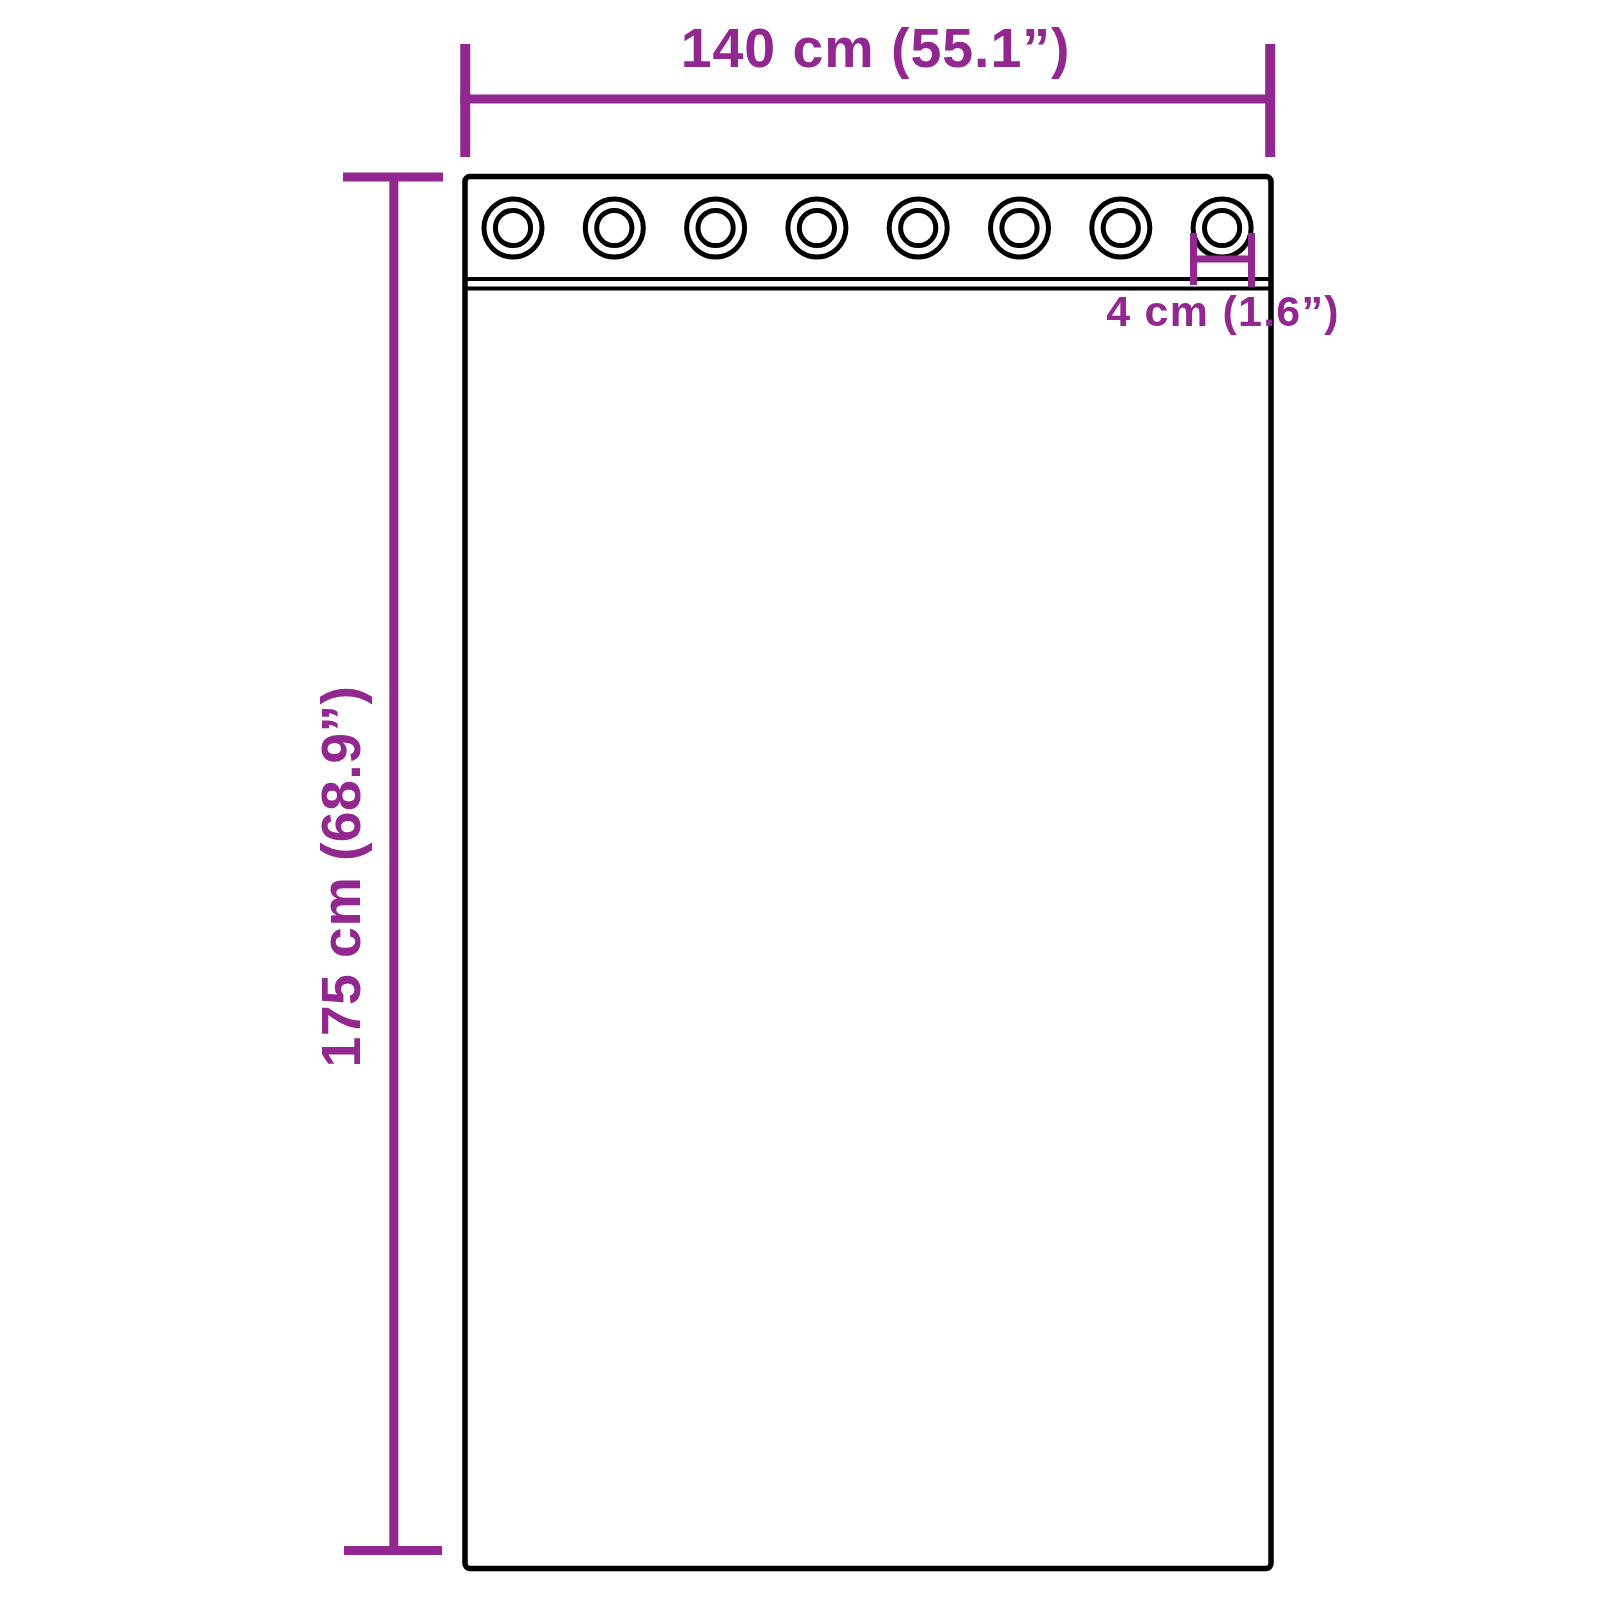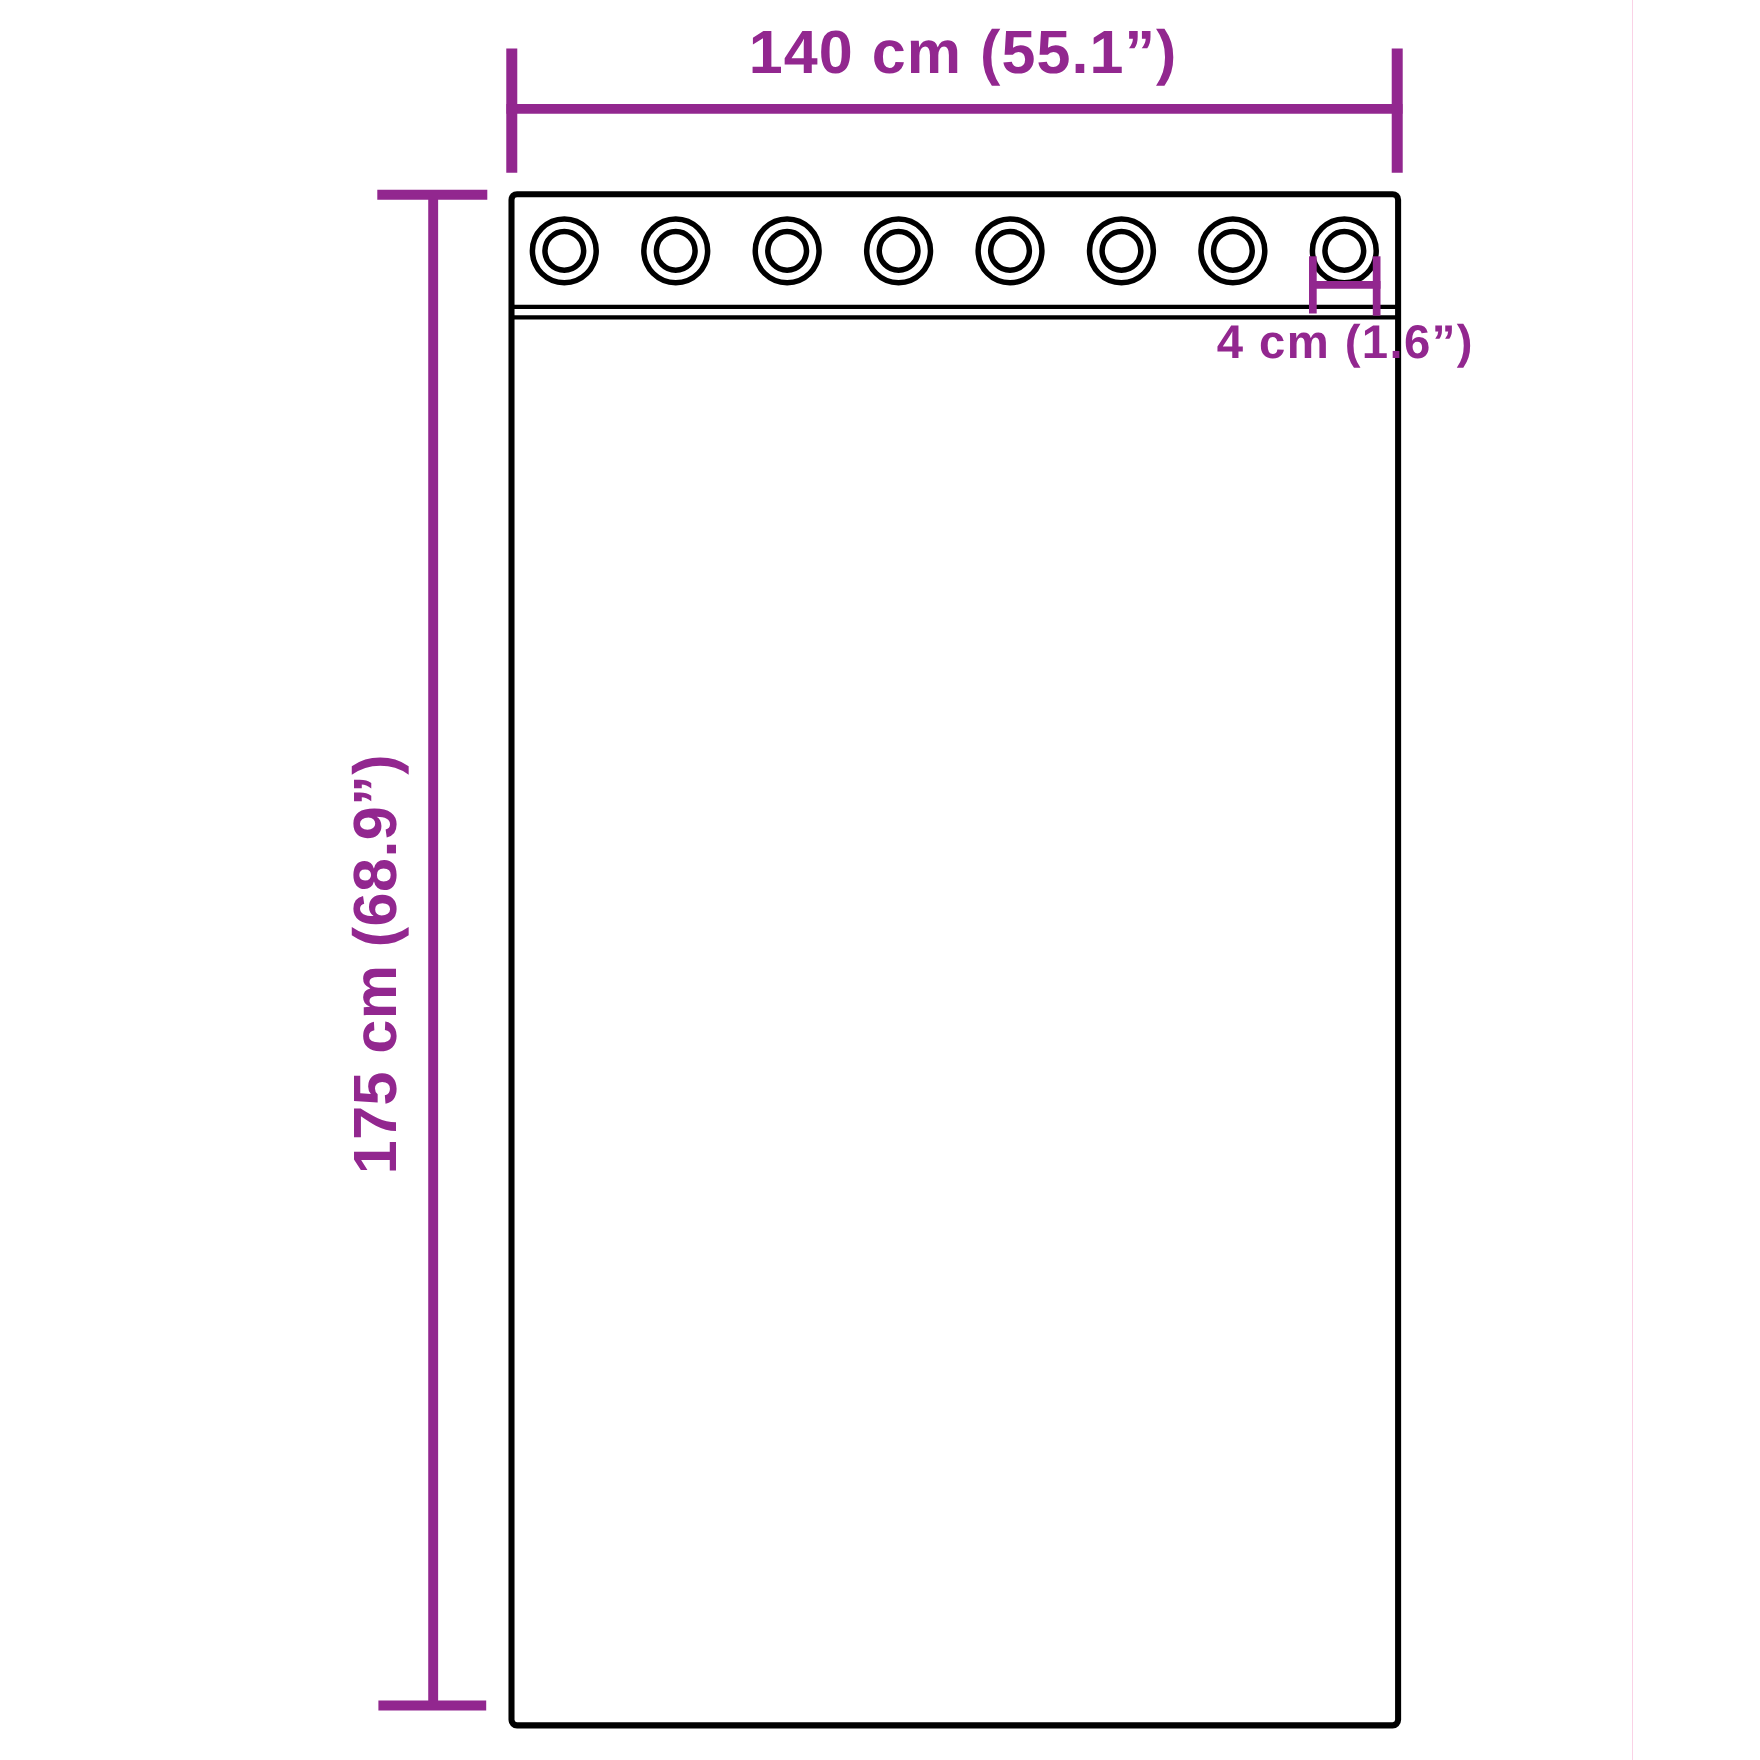--- a/index.html
+++ b/index.html
@@ -1,16 +1,16 @@
 <!DOCTYPE html>
 <html><head>
 <meta charset="utf-8">
 <style>
   html,body{margin:0;padding:0;background:#ffffff;}
-  .page{width:1484px;height:1600px;position:relative;background:#ec4899;overflow:hidden;}
+  .page{width:1484px;height:1600px;position:relative;background:#f9a8d4;overflow:hidden;}
   text{font-family:"Liberation Sans",sans-serif;font-weight:bold;fill:#92278F;}
 </style>
 </head>
 <body>
 <div class="page">
 <svg width="1600" height="1600" viewBox="0 0 1600 1600" xmlns="http://www.w3.org/2000/svg">
 
   <rect x="0" y="0" width="1600" height="1600" fill="#ffffff"></rect>
 
   <rect x="465" y="176.5" width="806" height="1392" rx="5" fill="none" stroke="#000000" stroke-width="5.5"></rect>

